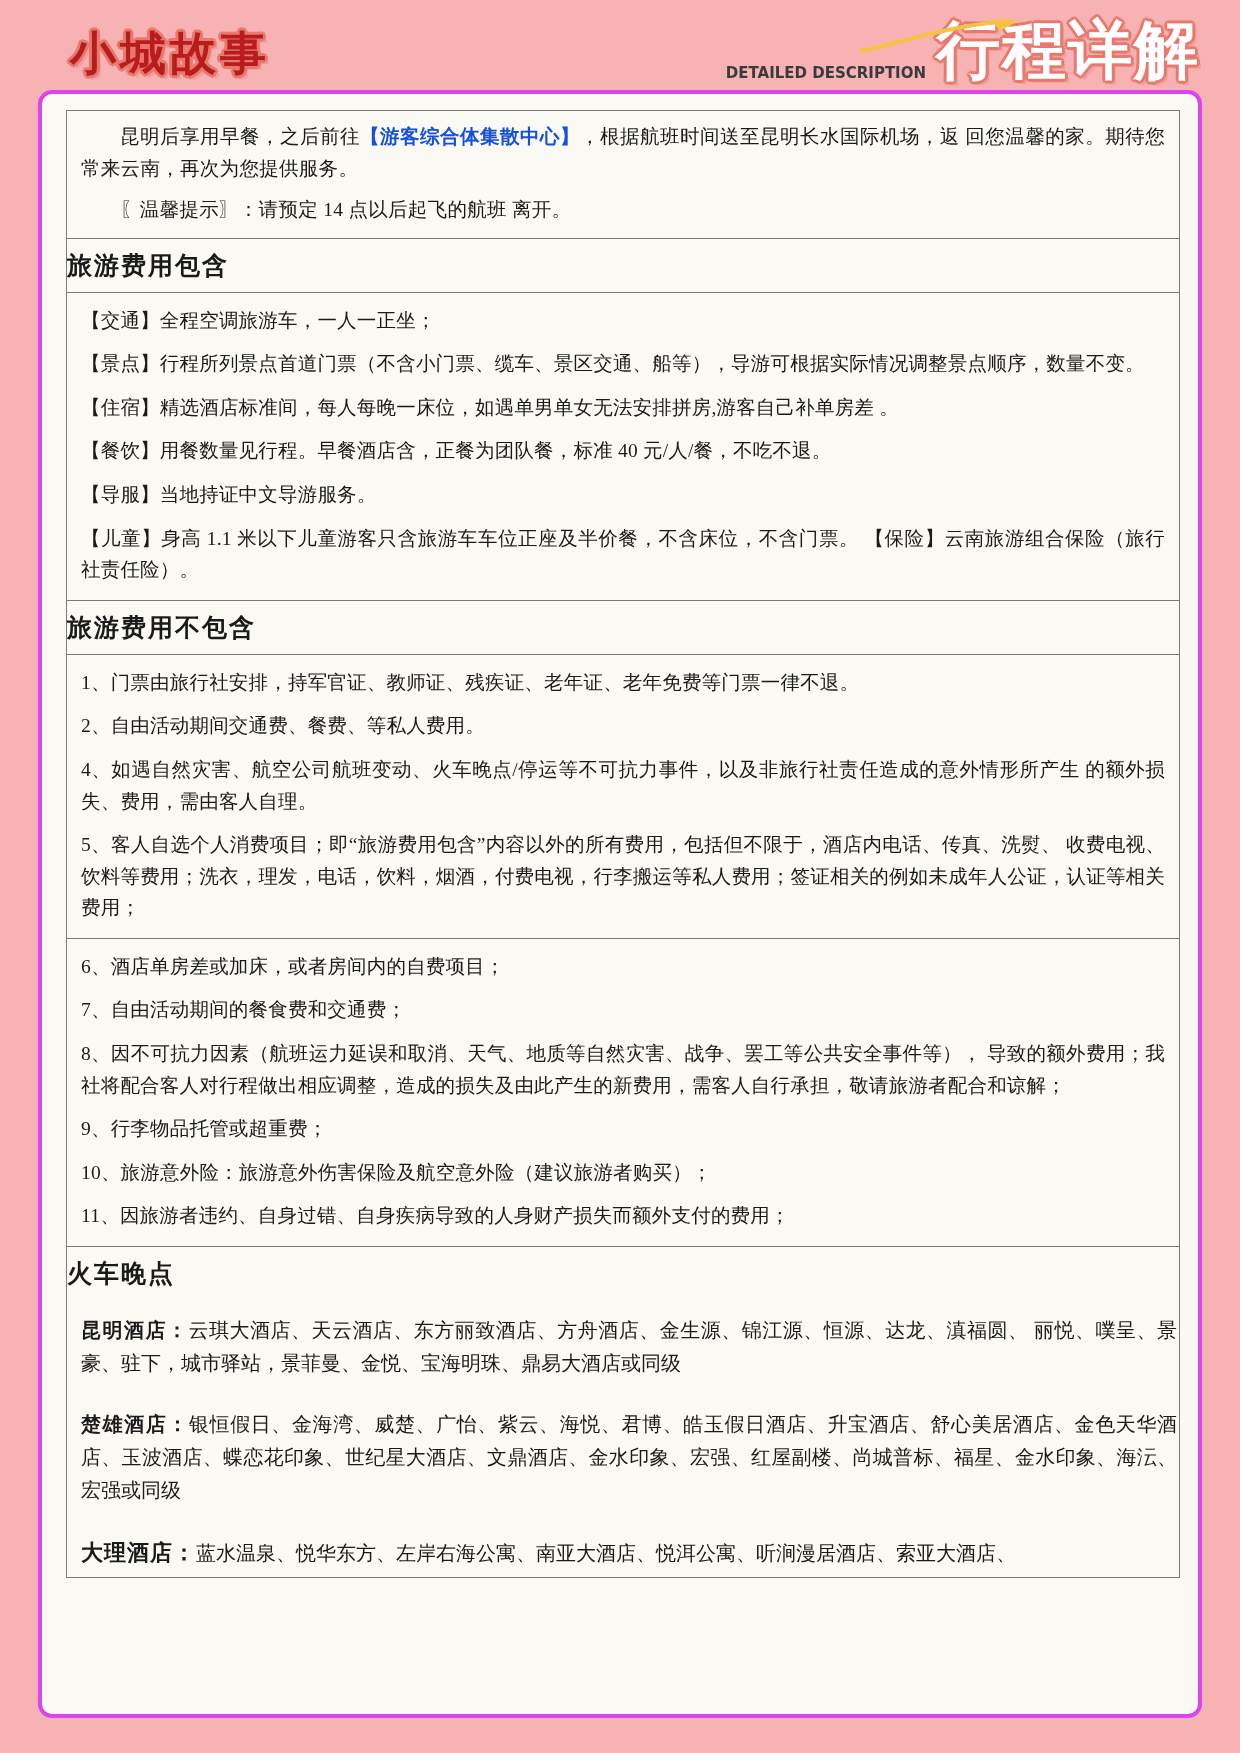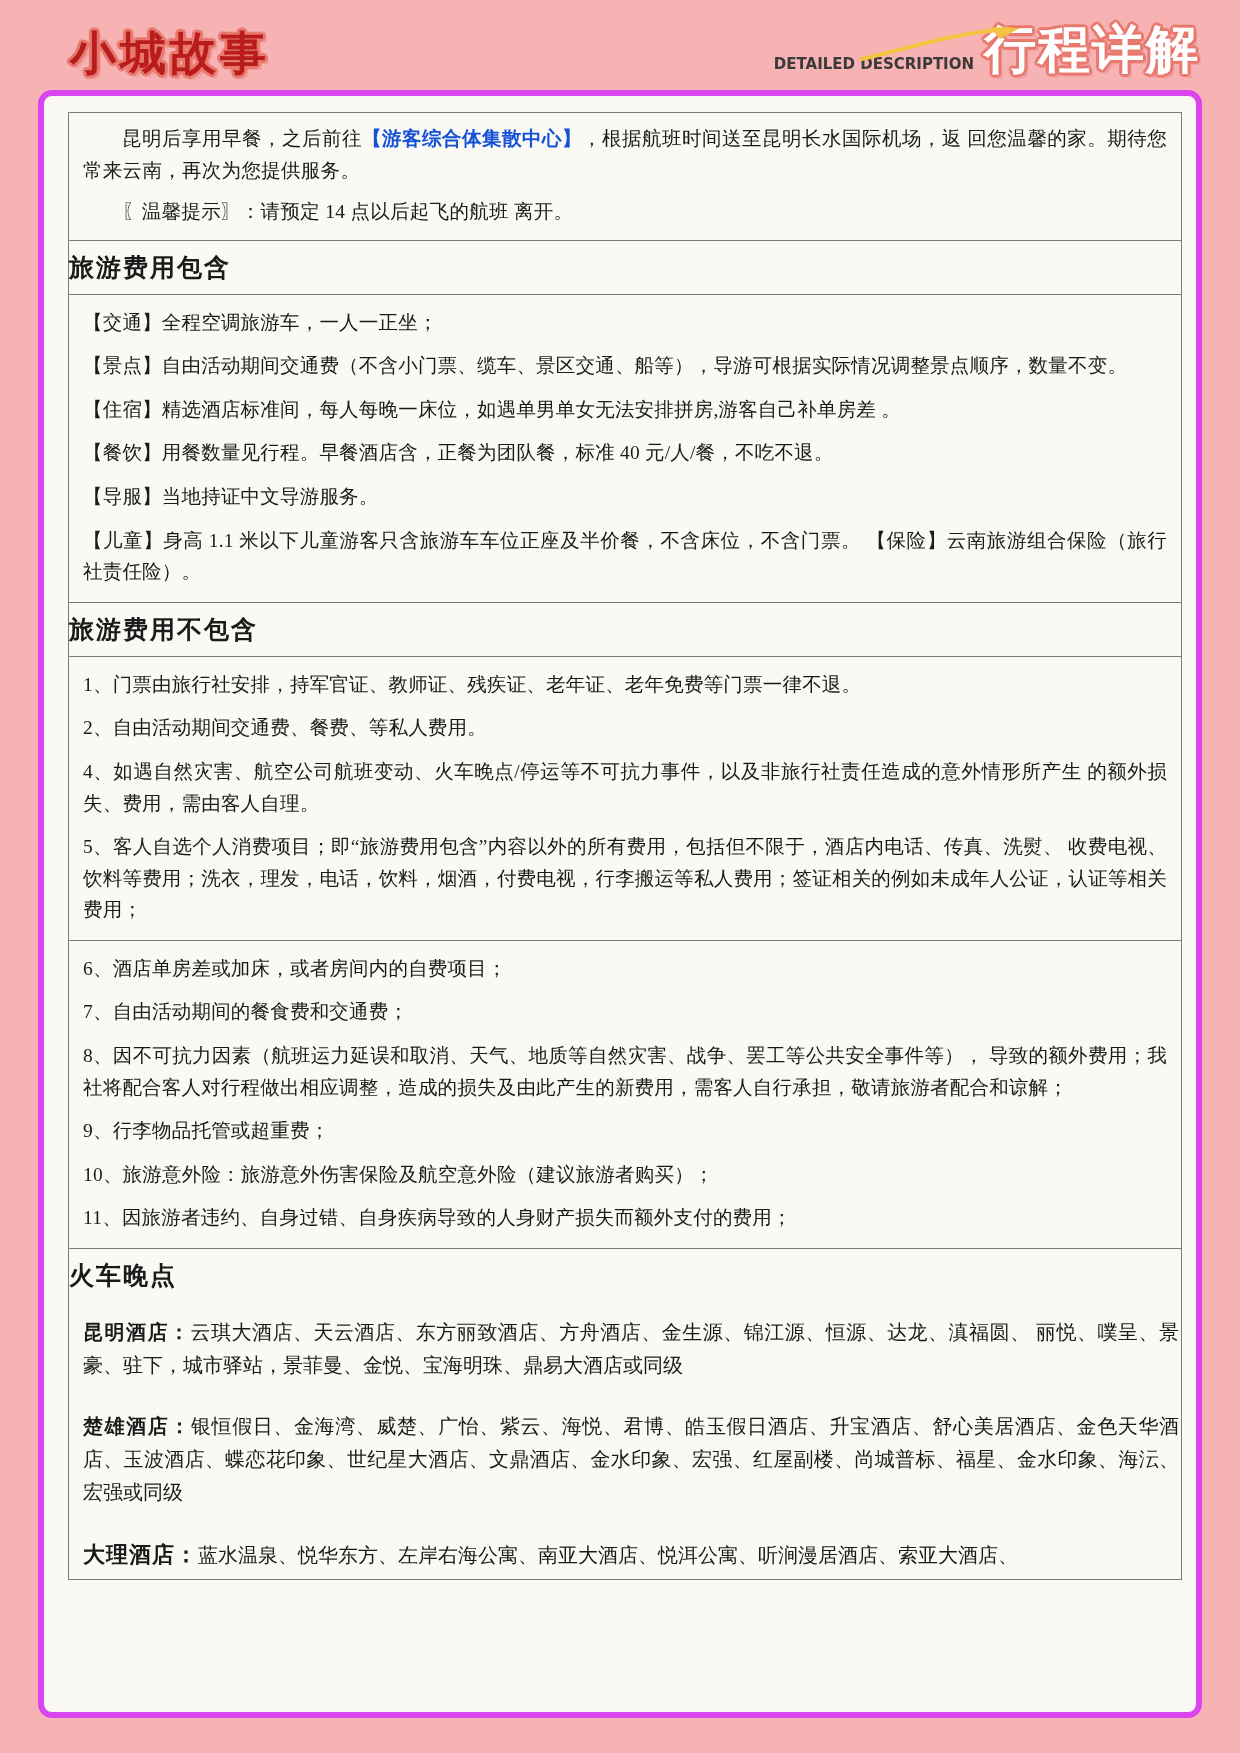--- a/index.html
+++ b/index.html
@@ -65,41 +65,41 @@
     font-weight: bold;
     font-size: 15px;
     letter-spacing: 0px;
     color: #3a3a3a;
     padding-bottom: 12px;
     white-space: nowrap;
   }
   .title-cn {
     font-family: "DejaVu Sans", sans-serif;
     font-weight: bold;
-    font-size: 52px;
+    font-size: 64px;
     letter-spacing: 2px;
     color: #ffffff;
     text-shadow:
       -2px -2px 0 #e8796f, 2px -2px 0 #e8796f,
       -2px 2px 0 #e8796f, 2px 2px 0 #e8796f,
       -3px 0 0 #e8796f, 3px 0 0 #e8796f,
       0 -3px 0 #e8796f, 0 3px 0 #e8796f,
       4px 4px 0 #f0a0a0;
     text-align: center;
   }
 
   
   .card {
     position: absolute;
     left: 38px;
     top: 90px;
     width: 1164px;
     height: 1628px;
     background: #fbf9f4;
-    border: 6px solid #d946ef;
+    border: 4px solid #d946ef;
     border-radius: 14px;
     box-sizing: border-box;
     overflow: hidden;
   }
   .inner {
     position: absolute;
     left: 24px;
     top: 16px;
     width: 1114px;
     box-sizing: border-box;
@@ -191,21 +191,21 @@
     <div class="inner">
 
       <div class="block">
         <p class="para indent"><span>昆明后享用早餐，之后前往</span><span class="hl">【游客综合体集散中心】</span><span>，根据航班时间送至昆明长水国际机场，返 回您温馨的家。期待您常来云南，再次为您提供服务。</span></p>
         <p class="para indent">〖温馨提示〗：请预定 14 点以后起飞的航班 离开。</p>
       </div>
 
       <div class="section-title">旅游费用包含</div>
       <div class="list-block">
         <div class="row">【交通】全程空调旅游车，一人一正坐；</div>
-        <div class="row">【景点】自由活动期间交通费（不含小门票、缆车、景区交通、船等），导游可根据实际情况调整景点顺序，数量不变。</div>
+        <div class="row">【景点】行程所列景点首道门票（不含小门票、缆车、景区交通、船等），导游可根据实际情况调整景点顺序，数量不变。</div>
         <div class="row">【住宿】精选酒店标准间，每人每晚一床位，如遇单男单女无法安排拼房,游客自己补单房差 。</div>
         <div class="row">【餐饮】用餐数量见行程。早餐酒店含，正餐为团队餐，标准 40 元/人/餐，不吃不退。</div>
         <div class="row">【导服】当地持证中文导游服务。</div>
         <div class="row">【儿童】身高 1.1 米以下儿童游客只含旅游车车位正座及半价餐，不含床位，不含门票。 【保险】云南旅游组合保险（旅行社责任险）。</div>
       </div>
 
       <div class="section-title">旅游费用不包含</div>
       <div class="list-block">
         <div class="row">1、门票由旅行社安排，持军官证、教师证、残疾证、老年证、老年免费等门票一律不退。</div>
         <div class="row">2、自由活动期间交通费、餐费、等私人费用。</div>

